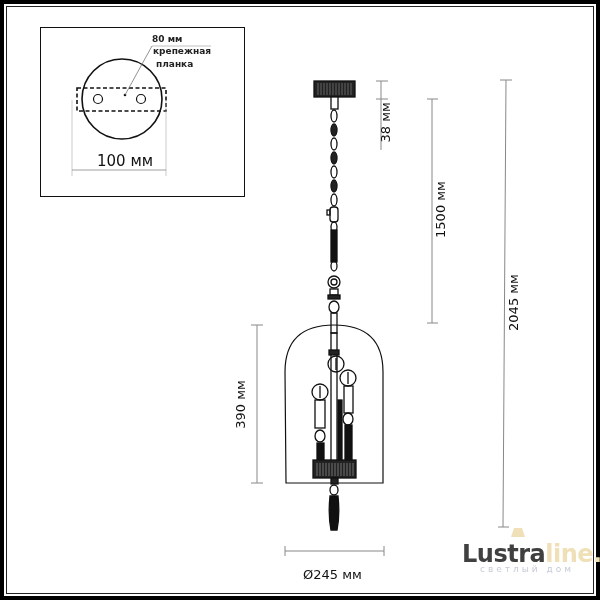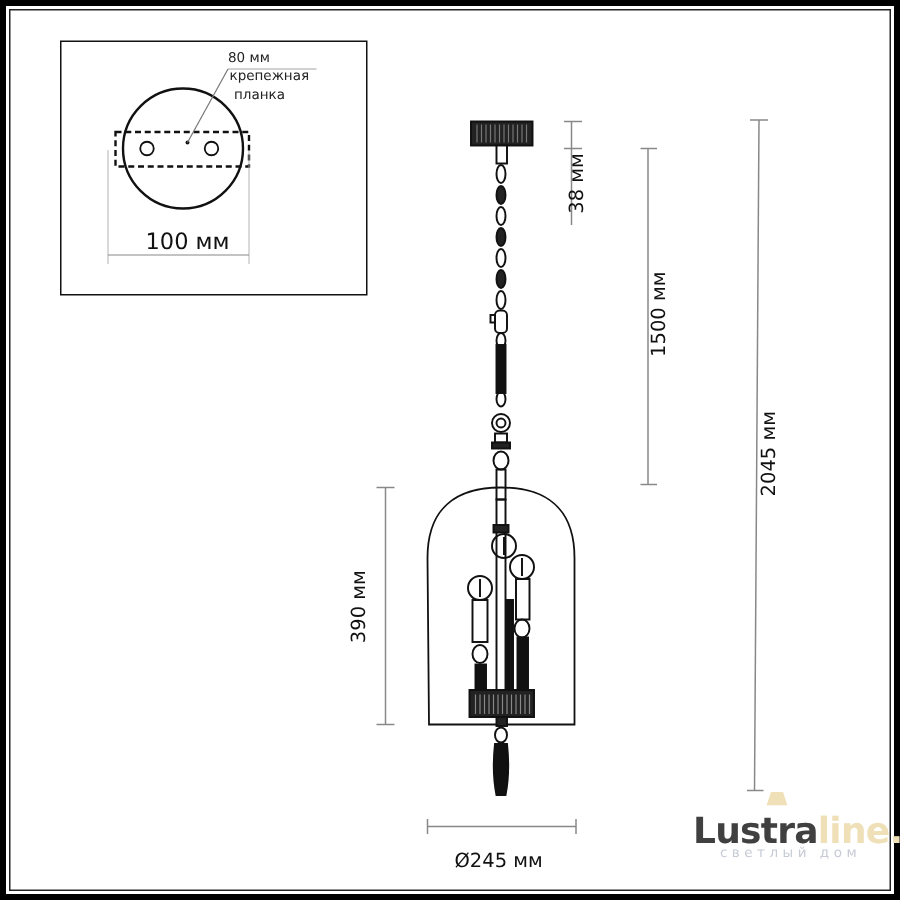--- a/index.html
+++ b/index.html
@@ -2,21 +2,21 @@
 <html><head>
 <meta charset="utf-8">
 <style>
   html, body { margin: 0; padding: 0; background: #ffffff; }
   body { width: 600px; height: 600px; position: relative; overflow: hidden; font-family: "DejaVu Sans", sans-serif; }
   .frame-outer { position: absolute; left: 0; top: 0; width: 600px; height: 600px; box-sizing: border-box; border: 4px solid #000; }
   .frame-inner { position: absolute; left: 6px; top: 6px; width: 588px; height: 588px; box-sizing: border-box; border: 1px solid #222; }
   .inset-box { position: absolute; left: 40px; top: 27px; width: 205px; height: 170px; box-sizing: border-box; border: 1.5px solid #111; background: #fff; }
   svg.drawing { position: absolute; left: 0; top: 0; }
   .dim-label { position: absolute; font-size: 13px; color: #111; white-space: nowrap; }
-  .dim-label.small { font-size: 9px; line-height: 10px; color: #222; }
+  .dim-label.small { font-size: 9px; line-height: 10px; color: #222; font-weight: bold; }
   .rot { transform-origin: center center; transform: rotate(-90deg); }
   .logo { position: absolute; left: 462px; top: 540px; width: 130px; text-align: center; }
   .logo-main { font-size: 24px; font-weight: bold; letter-spacing: -0.5px; }
   .logo-a { color: #404040; }
   .logo-b { color: #efe0b8; }
   .logo-sub { font-size: 9px; letter-spacing: 3px; color: #c7cbd6; margin-top: -4px; }
   .logo-icon { position: absolute; left: 47px; top: -12px; width: 18px; height: 9px; }
 </style>
 </head>
 <body>

